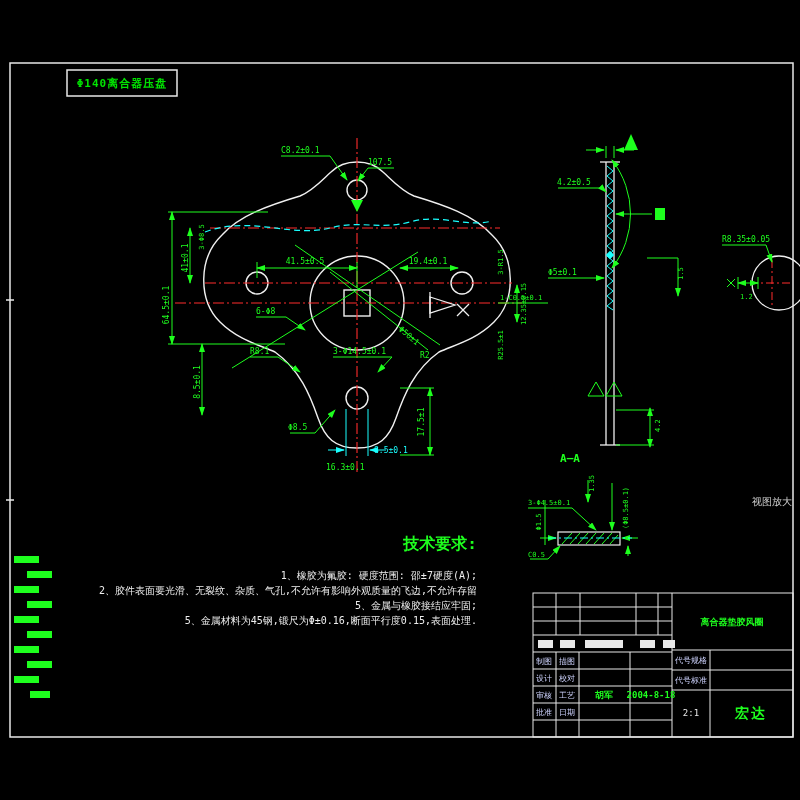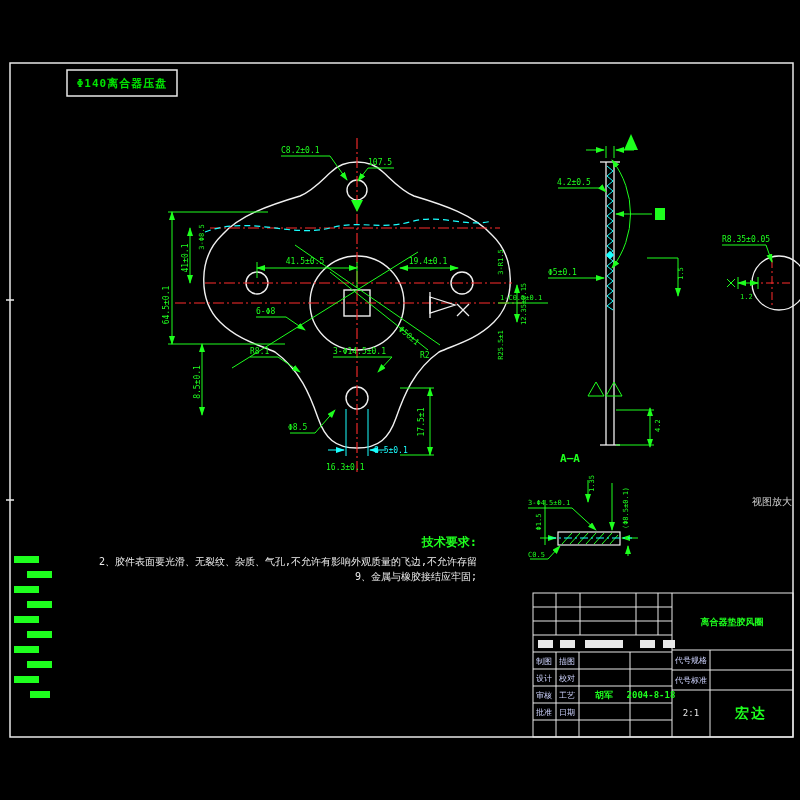--- a/index.html
+++ b/index.html
@@ -8,21 +8,21 @@
   svg{position:absolute;left:0;top:0;}
   svg text{font-family:"DejaVu Sans Mono","Liberation Sans",sans-serif;}
   .gtxt{fill:#1eff1e;font-size:8px;}
   .gtxt-s{fill:#1eff1e;font-size:7px;}
   .header-txt{fill:#00e400;font-size:11px;font-weight:bold;letter-spacing:1px;}
   .tb-label{fill:#cfd4ff;font-size:8px;}
   .tb-green{fill:#1eff1e;font-size:9px;font-weight:bold;}
   .tb-green-big{fill:#1eff1e;font-size:14px;font-weight:bold;letter-spacing:2px;}
   .tb-white{fill:#e8e8e8;font-size:9px;}
   #techreq{position:absolute;left:97px;top:534px;width:380px;color:#ededed;}
-  #techreq .tr-title{color:#1eff1e;font-size:12px;font-weight:bold;margin-bottom:3px;}
+  #techreq .tr-title{color:#1eff1e;font-size:16px;font-weight:bold;margin-bottom:13px;}
   #techreq .tr-line{font-size:10px;line-height:15px;white-space:nowrap;}
 </style>
 </head>
 <body>
 
 <div id="canvas">
 
 <svg width="800" height="800" viewBox="0 0 800 800">
   <defs>
     <marker id="ag" markerWidth="9" markerHeight="8" refX="8" refY="3" orient="auto-start-reverse">
@@ -307,17 +307,19 @@
     <text x="691" y="663" text-anchor="middle" class="tb-label">代号规格</text>
     <text x="691" y="683" text-anchor="middle" class="tb-label">代号标准</text>
 
     <text x="691" y="716" text-anchor="middle" class="tb-white">2:1</text>
     <text x="751" y="718" text-anchor="middle" class="tb-green-big">宏达</text>
   </g>
 </svg>
 
 <div id="techreq">
   <div class="tr-title">技术要求:</div>
+  <div class="tr-line">1、橡胶为氟胶: 硬度范围: 邵±7硬度(A);</div>
   <div class="tr-line">2、胶件表面要光滑、无裂纹、杂质、气孔,不允许有影响外观质量的飞边,不允许存留</div>
-  <div class="tr-line">9、金属与橡胶接结应牢固;</div>
+  <div class="tr-line">5、金属与橡胶接结应牢固;</div>
+  <div class="tr-line">5、金属材料为45钢,锻尺为Φ±0.16,断面平行度0.15,表面处理.</div>
 </div>
 
 </div>
 
 </body></html>

